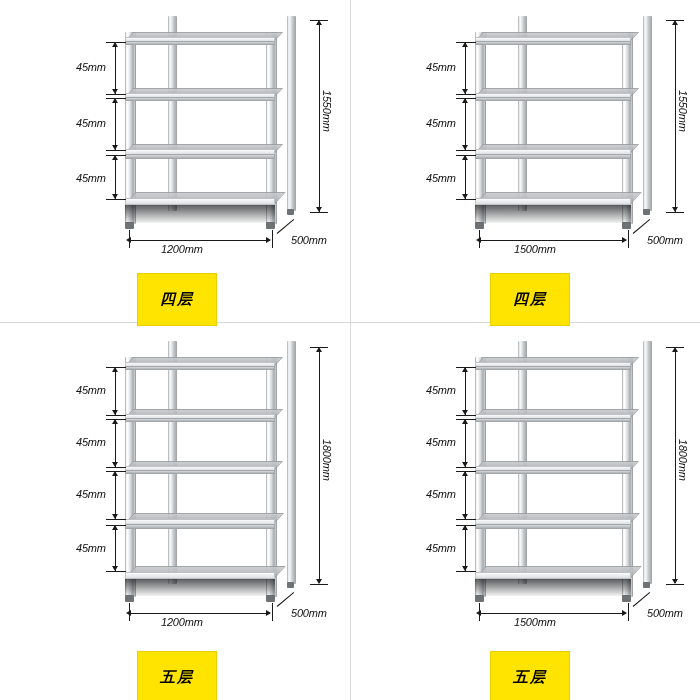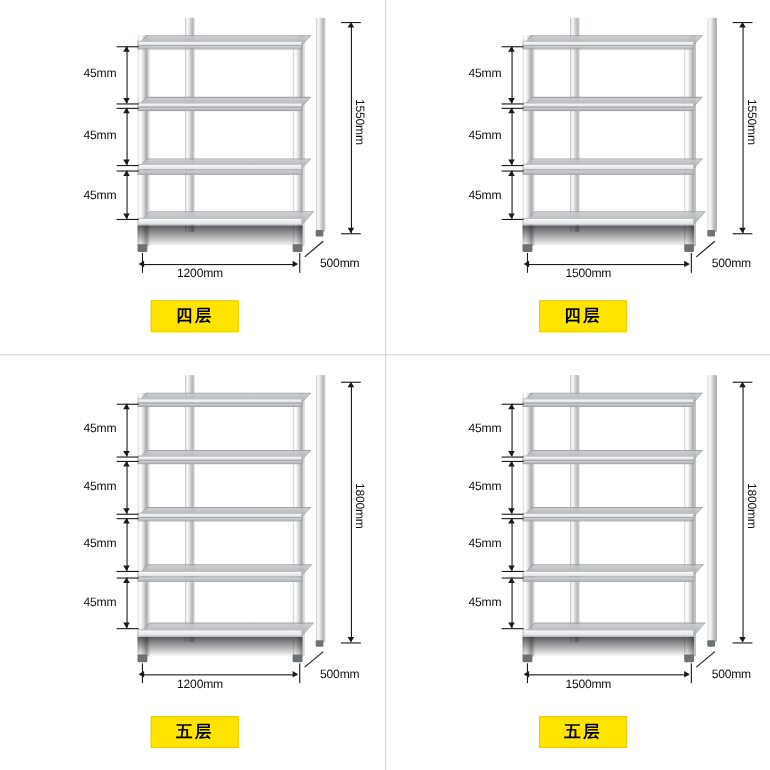--- a/index.html
+++ b/index.html
@@ -4,21 +4,21 @@
 <style>
   html,body{margin:0;padding:0;}
   body{
     width:700px;height:700px;
     background:#ffffff;
     font-family:"Liberation Sans", sans-serif;
     overflow:hidden;
   }
   .board{
     position:relative;
-    width:560px;height:700px;
+    width:560px;height:700px;font-style:italic;
   }
   
   .div-v{
     position:absolute;left:350px;top:0;width:1px;height:700px;
     background:#d8d8d8;
   }
   .div-h{
     position:absolute;left:0;top:322px;width:700px;height:1px;
     background:#d8d8d8;
   }
@@ -113,21 +113,21 @@
   .av.left{border-right:5px solid #1a1a1a;}
   .av.right{border-left:5px solid #1a1a1a;}
 
   
   .badge{
     position:absolute;
     background:#ffe400;
     color:#000;
     font-size:15px;
     font-weight:bold;
-    padding:4px 22px;
+    padding:16px 22px;
     border:1px solid #e8cf00;
     letter-spacing:2px;
   }
 </style>
 </head>
 <body>
 
 <div class="board">
 
   <div class="div-v"></div>

